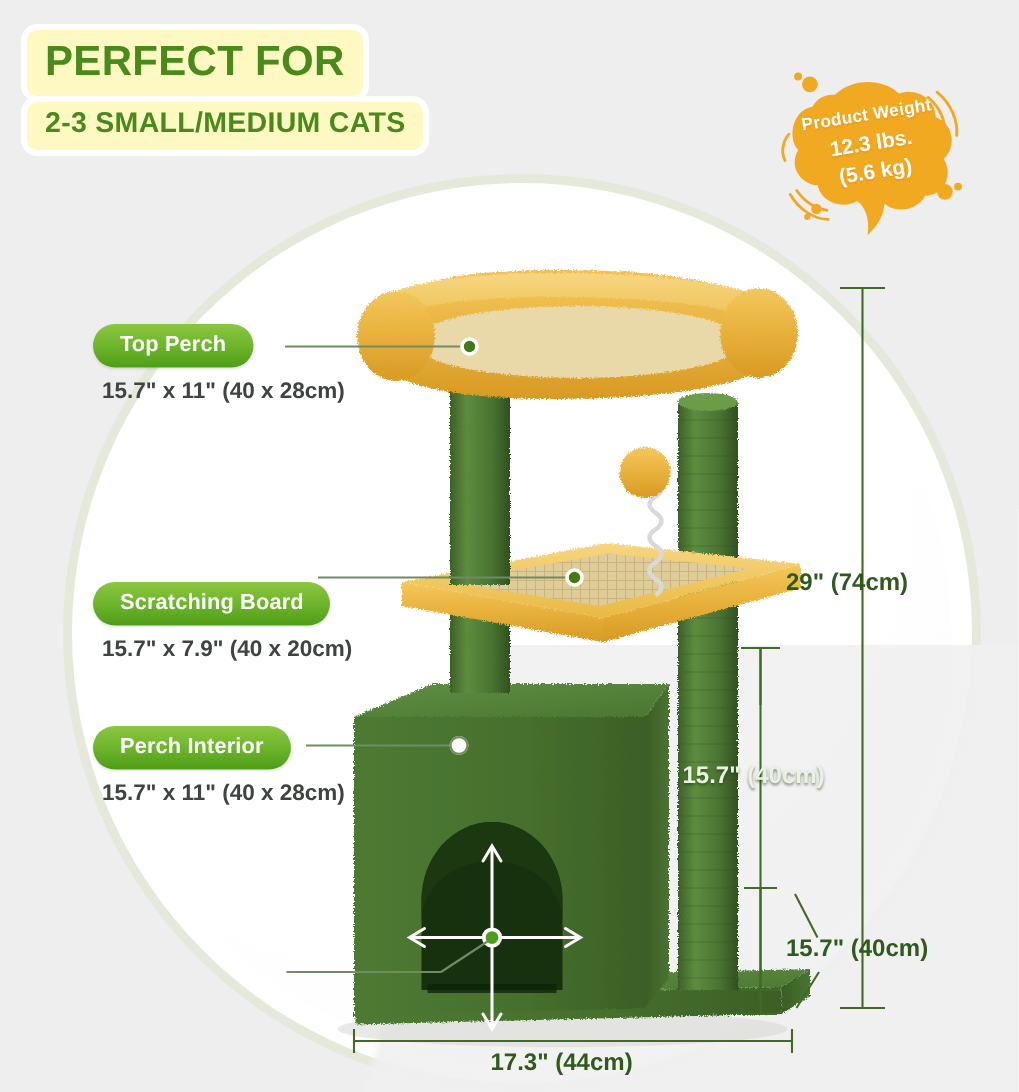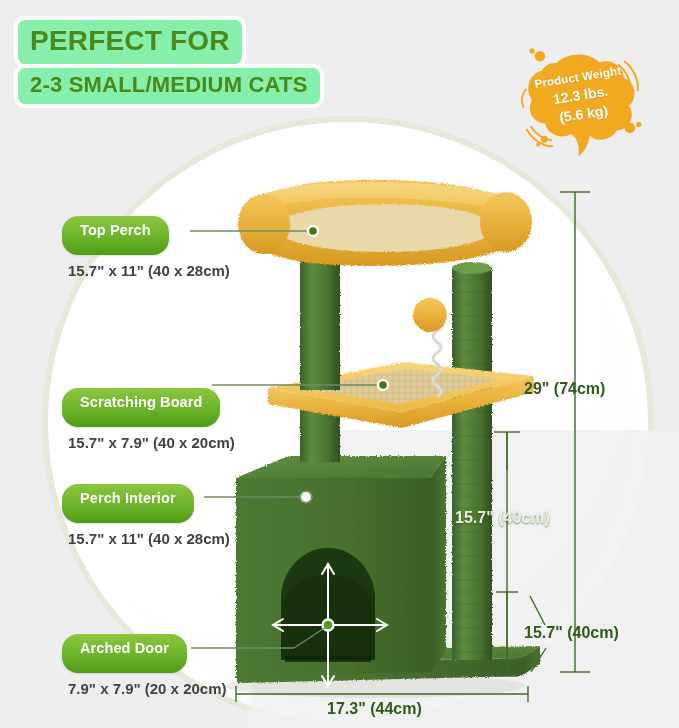--- a/index.html
+++ b/index.html
@@ -32,31 +32,31 @@
     position:absolute;left:0;top:430px;width:679px;height:300px;
     background:linear-gradient(105deg,rgba(255,255,255,0) 42%,#f0f0f1 43%);
     opacity:.9;
   }
 
   
   .headline{position:absolute;left:18px;top:20px;}
   .hl-row{display:block;margin-bottom:4px;}
   .hl-text{
     display:inline-block;
-    background:#86efac;
+    background:#fef9c3;
     color:#4a8a1b;
     font-weight:bold;
     font-size:28px;
     letter-spacing:.2px;
     line-height:1.28;
     padding:3px 12px 5px 12px;
     border-radius:7px;
     box-shadow:0 0 0 4px #fff;
   }
-  .hl-text.l2{font-size:22px;}
+  .hl-text.l2{font-size:19px;}
 
   
   .weight-bubble{
     position:absolute;left:506px;top:44px;width:150px;height:135px;
   }
   .cloud{position:absolute;left:0;top:0;width:150px;height:118px;}
   .bub-text{
     position:absolute;left:14px;top:26px;width:122px;
     transform:rotate(-9deg);
     text-align:center;color:#fff;font-weight:bold;
@@ -66,21 +66,21 @@
   .bub-text .l2{font-size:14px;display:block;line-height:1.4;}
   .bub-text .l3{font-size:14px;display:block;line-height:1.4;}
 
   
   .product{position:absolute;left:0;top:0;width:679px;height:728px;}
 
   
   .callout{position:absolute;}
   .pill{
     display:inline-block;
-    padding:6px 18px 17px 18px;
+    padding:6px 18px 7px 18px;
     border-radius:16px;
     background:linear-gradient(180deg,#8cc63f 0%,#6cb52c 52%,#4f9c16 100%);
     color:#fff;font-weight:bold;font-size:14.5px;
     letter-spacing:.1px;
     box-shadow:0 1px 2px rgba(0,0,0,.13);
     white-space:nowrap;
   }
   .sub{
     display:block;
     margin-top:7px;margin-left:6px;
@@ -320,23 +320,19 @@
   <div class="callout" style="left:62px;top:372px;margin-top:16px;">
     <span class="pill">Scratching Board</span>
     <span class="sub">15.7" x 7.9" (40 x 20cm)</span>
   </div>
 
   <div class="callout" style="left:62px;top:484px;">
     <span class="pill">Perch Interior</span>
     <span class="sub">15.7" x 11" (40 x 28cm)</span>
   </div>
 
-  <div class="callout" style="left:62px;top:634px;">
-    <span class="pill">Arched Door</span>
-    <span class="sub">7.9" x 7.9" (20 x 20cm)</span>
-  </div>
 
   <div class="dim-label" style="left:524px;top:380px;">29" (74cm)</div>
   <div class="dim-label onprod" style="left:455px;top:509px;">15.7" (40cm)</div>
   <div class="dim-label" style="left:524px;top:624px;">15.7" (40cm)</div>
   <div class="dim-label" style="left:327px;top:700px;">17.3" (44cm)</div>
 
 </div>
 
 </body></html>

